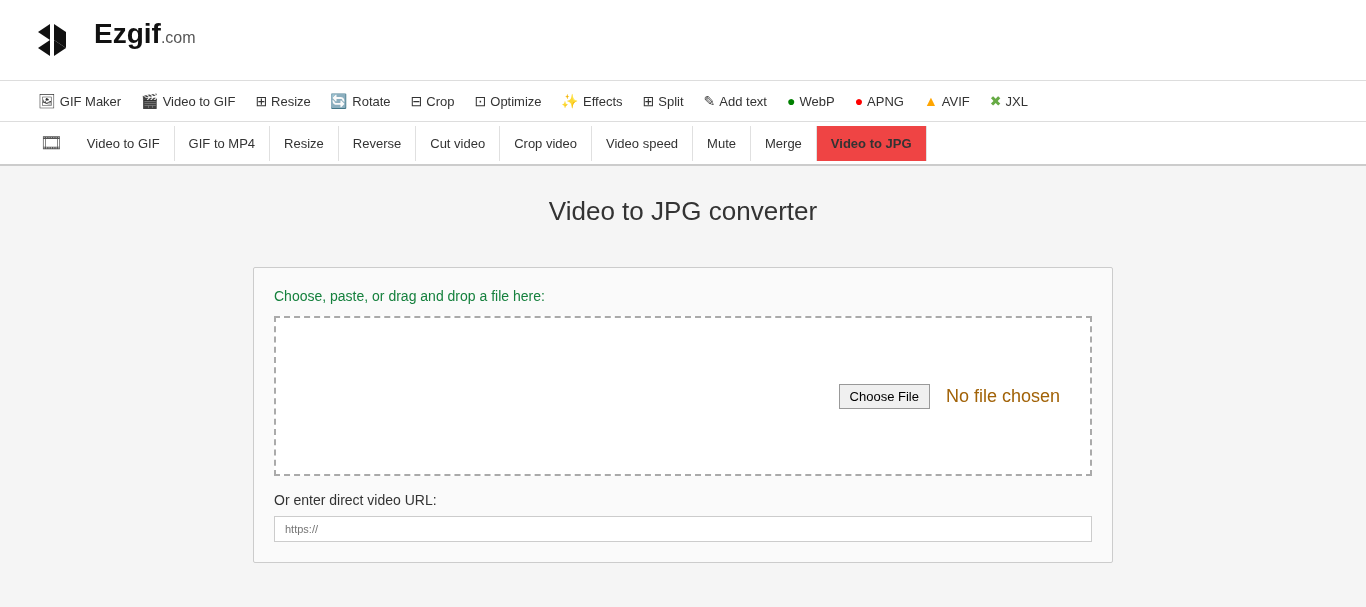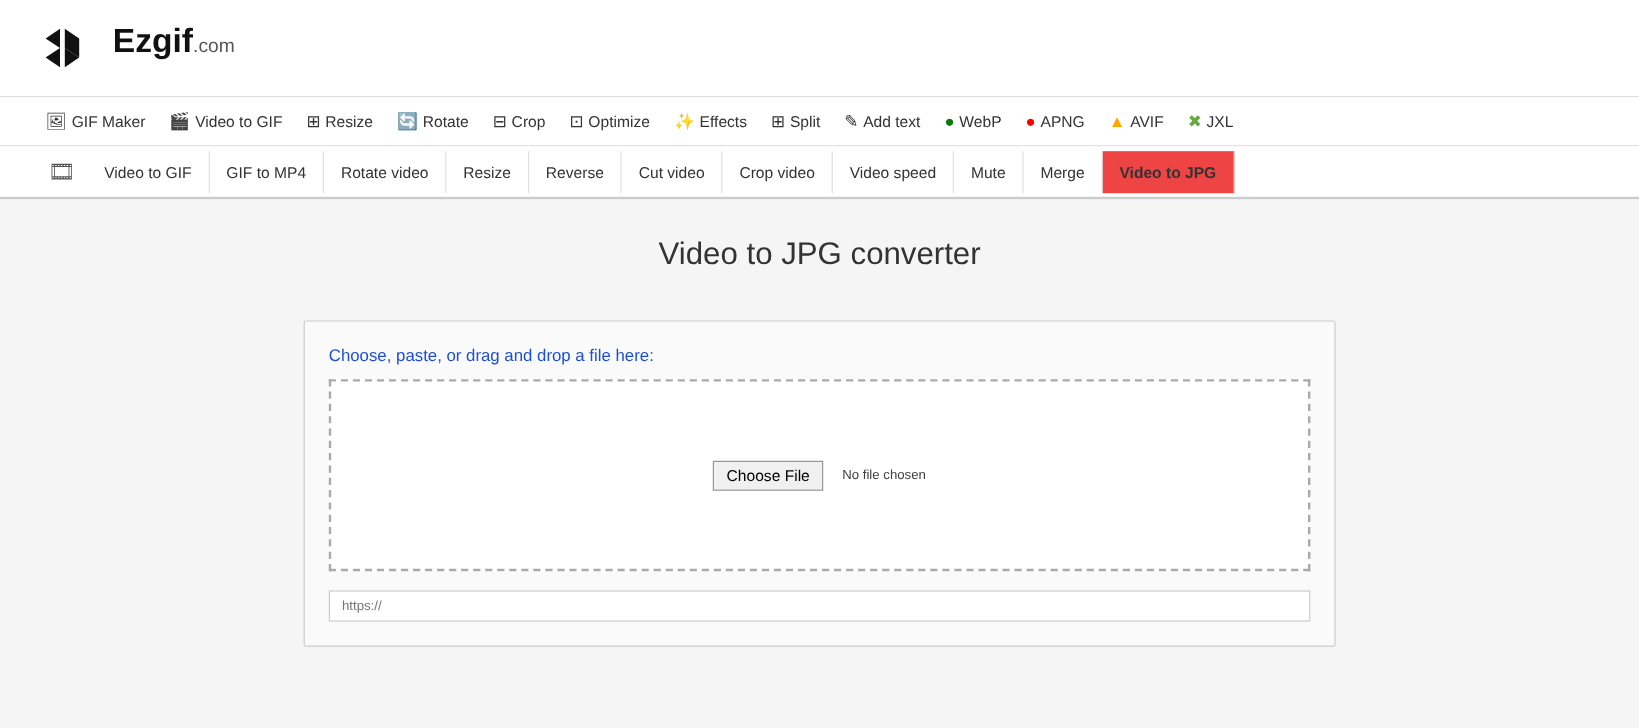--- a/index.html
+++ b/index.html
@@ -94,44 +94,44 @@
       border-radius: 2px;
     }
     .upload-box-title {
       font-size: 13px;
       color: #555;
       margin-bottom: 14px;
       font-style: italic;
     }
     .upload-instruction {
       font-size: 14px;
-      color: #1d4ed8;
+      color: #15803d;
       margin-bottom: 12px;
     }
     .drop-area {
       border: 2px dashed #aaa;
       background: #fff;
       min-height: 160px;
       display: flex;
       align-items: center;
-      justify-content: center;
+      justify-content: flex-end;
       padding: 40px 30px;
       margin-bottom: 16px;
     }
     .choose-file-btn {
       padding: 4px 10px;
       background: #f0f0f0;
       border: 1px solid #999;
       cursor: pointer;
       font-size: 13px;
       margin-right: 8px;
     }
     .no-file-text {
-      font-size: 11px;
-      color: #404040;
+      font-size: 18px;
+      color: #a16207;
     }
     .url-label {
       font-size: 14px;
       color: #333;
       margin-bottom: 8px;
     }
     .url-input {
       width: 100%;
       padding: 6px 10px;
       border: 1px solid #ccc;
@@ -209,21 +209,20 @@
   <a href="#">
     <span class="nav-icon" style="color:#6a4;">✖</span>
     <span>JXL</span>
   </a>
 </div>
 
 <div class="sub-nav">
   <div class="sub-nav-icon">🎞</div>
   <a href="#">Video to GIF</a>
   <a href="#">GIF to MP4</a>
-  <a href="#">Rotate video</a>
   <a href="#">Resize</a>
   <a href="#">Reverse</a>
   <a href="#">Cut video</a>
   <a href="#">Crop video</a>
   <a href="#">Video speed</a>
   <a href="#">Mute</a>
   <a href="#">Merge</a>
   <a href="#" class="active">Video to JPG</a>
 </div>
 
@@ -232,15 +231,16 @@
 
   <div class="upload-box">
     <div class="upload-instruction">Choose, paste, or drag and drop a file here:</div>
     <div class="drop-area">
       <label style="display:flex;align-items:center;gap:8px;cursor:pointer;">
         <button class="choose-file-btn" type="button">Choose File</button>
 
         <span class="no-file-text">No file chosen</span>
       </label>
     </div>
+    <div class="url-label">Or enter direct video URL:</div>
     <input type="text" class="url-input" placeholder="https://" style="">
   </div>
 </div>
 
 </body></html>

